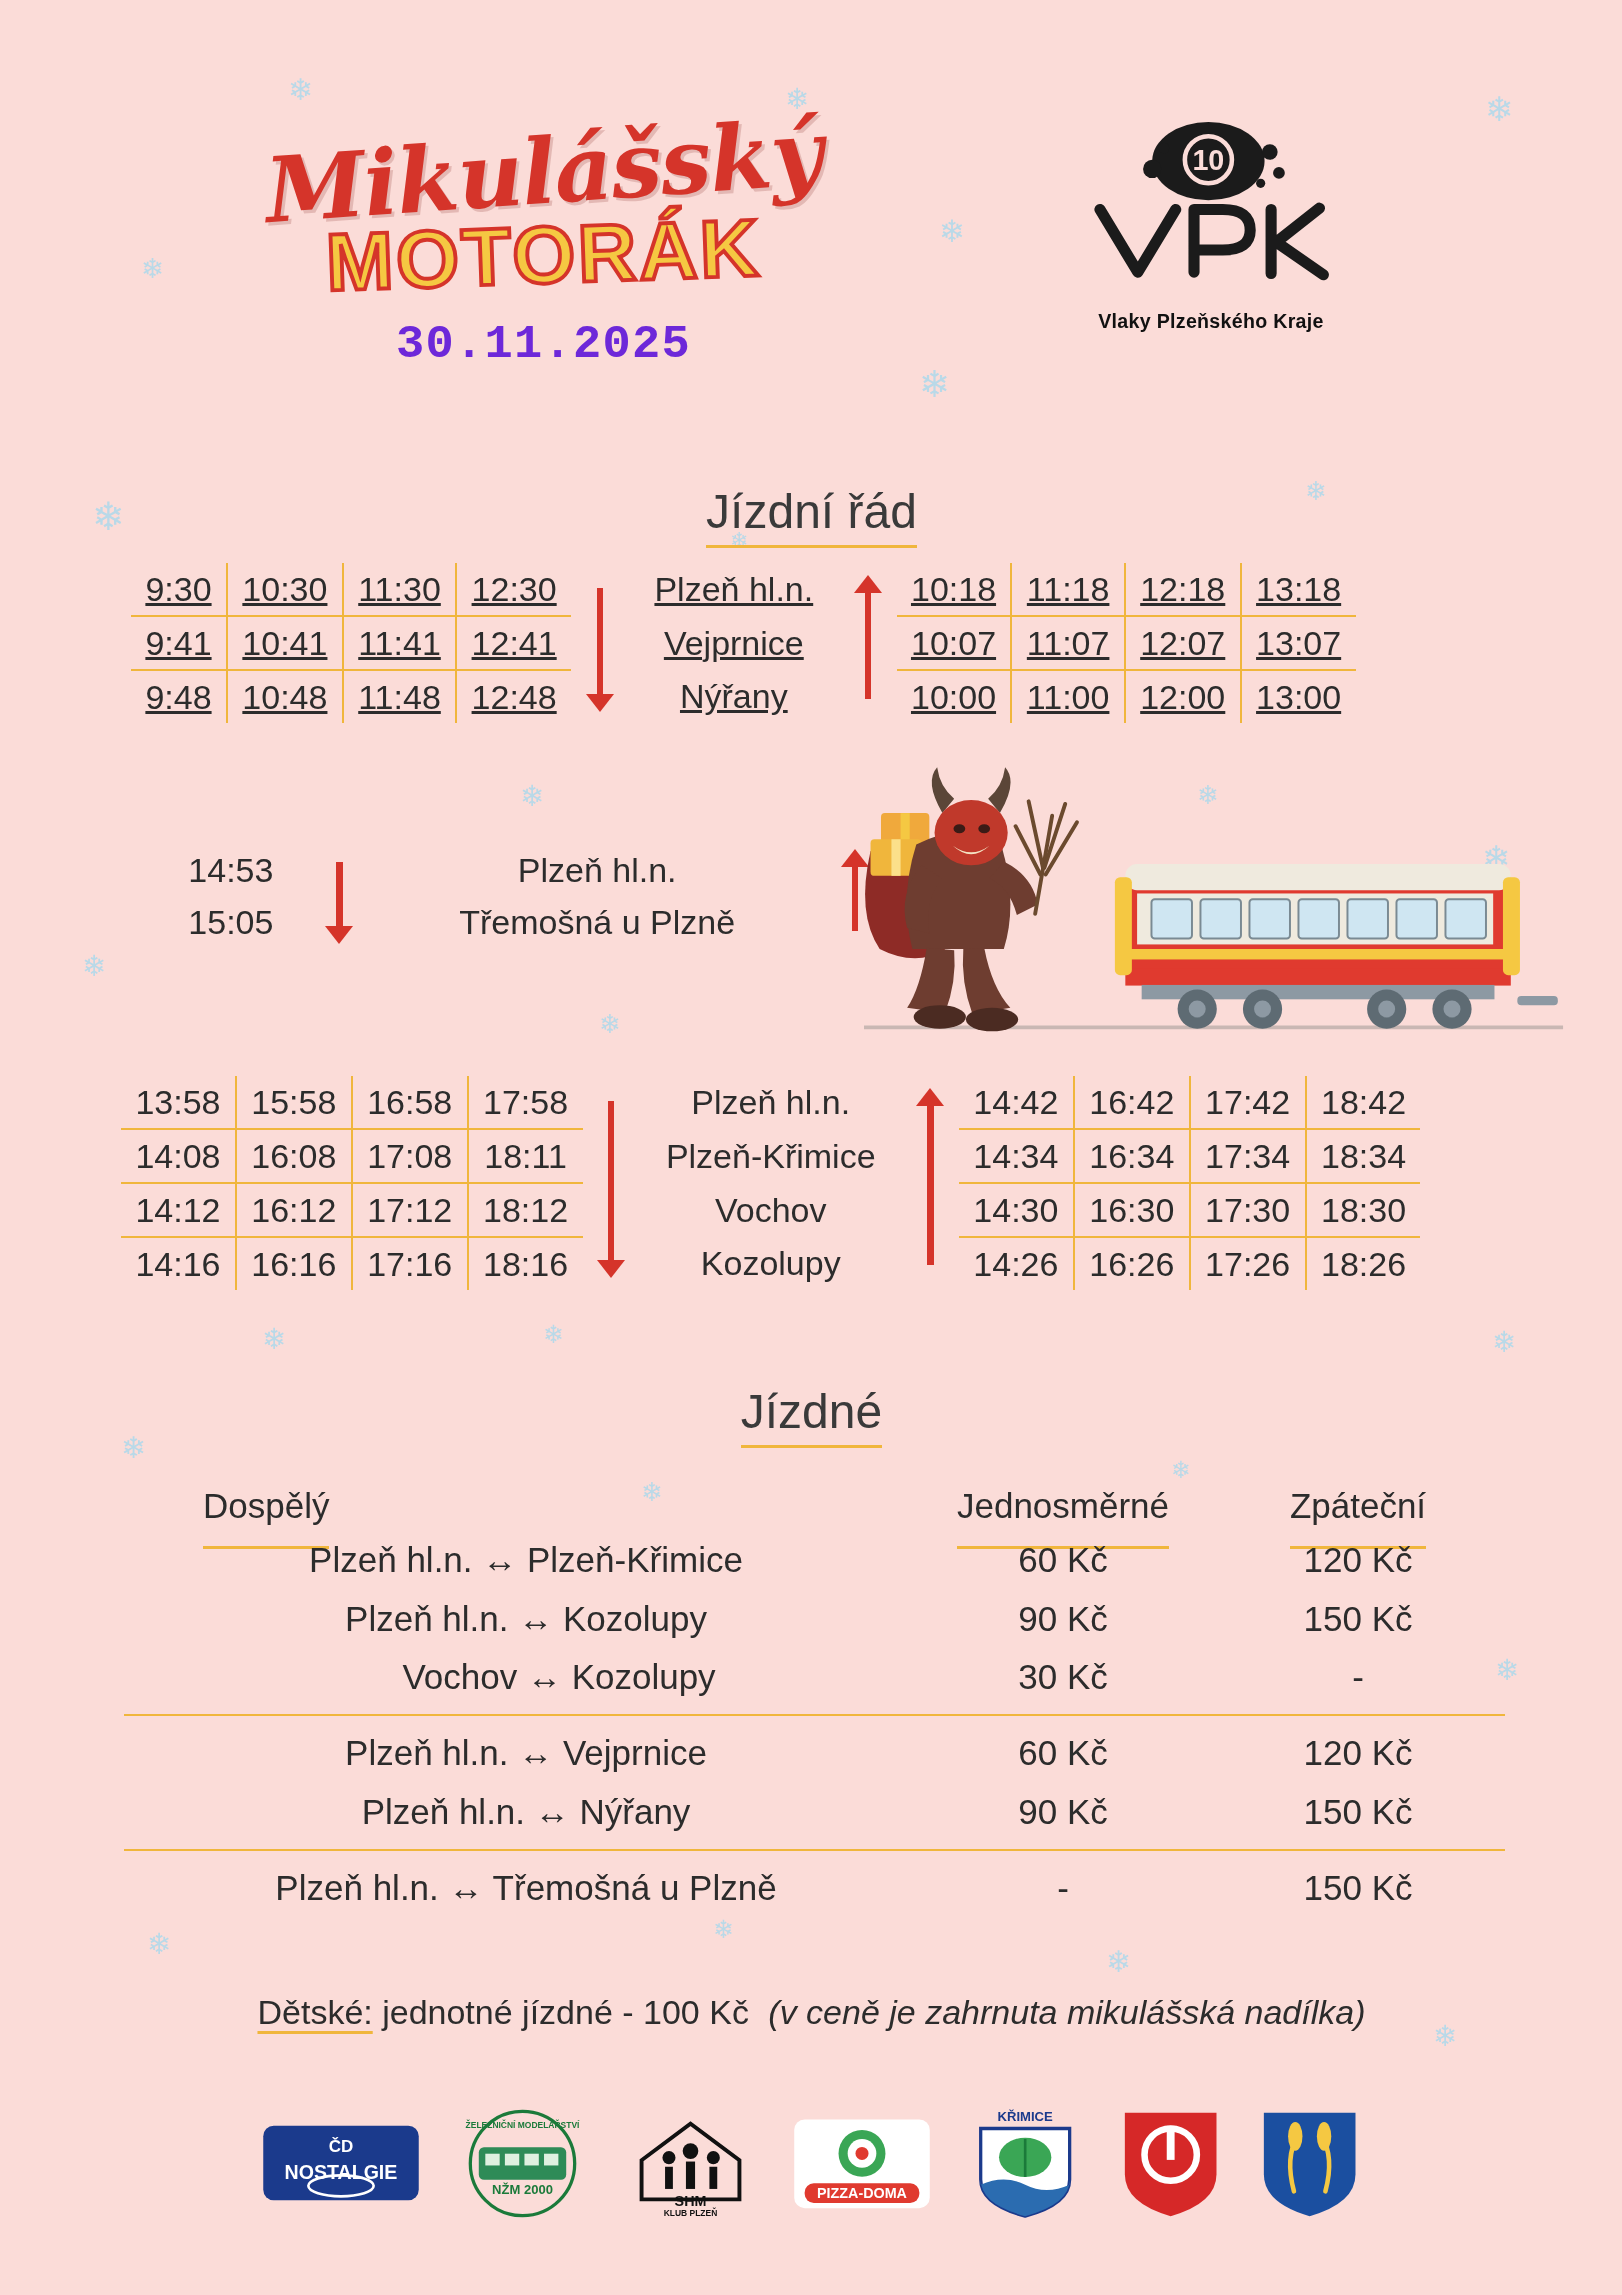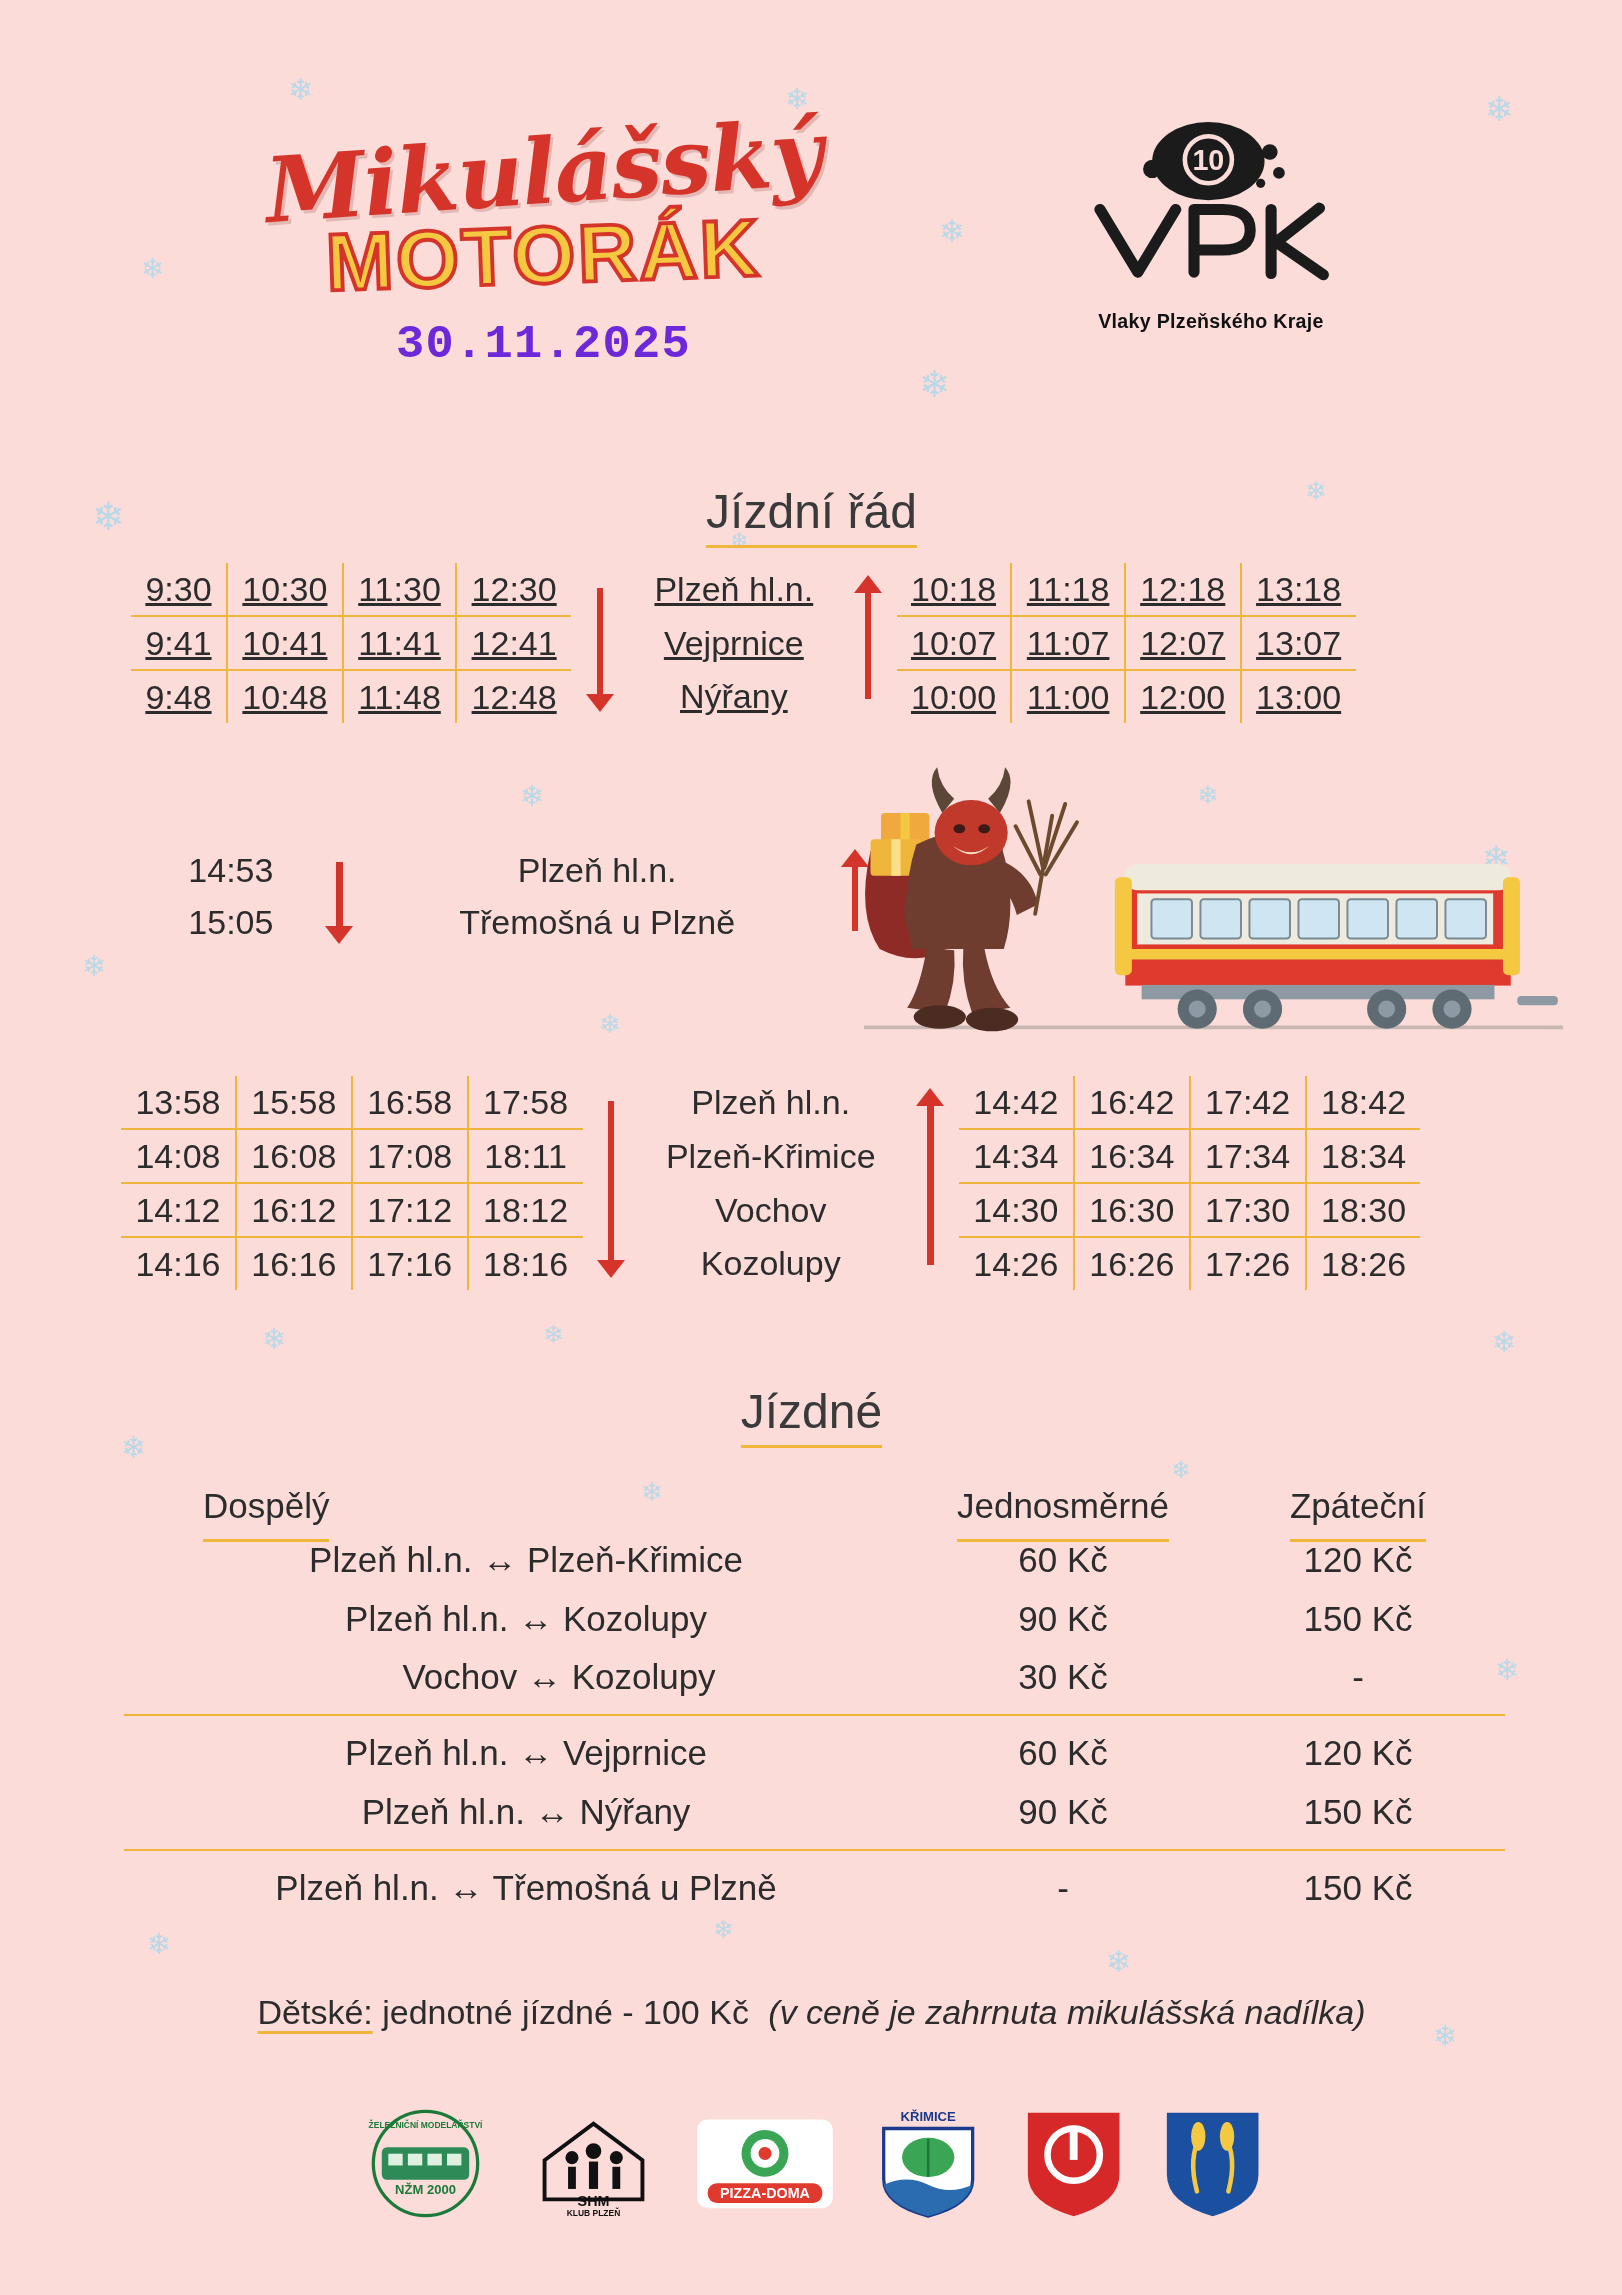--- a/index.html
+++ b/index.html
@@ -172,21 +172,21 @@
     width: 1381px;
     font-size: 35px;
     color: #2c2c2c;
   }
   .fares table { width: 100%; border-collapse: collapse; }
   .fares th {
     font-weight: normal;
     font-size: 35px;
     padding-bottom: 5.2px;
   }
-  .fares th span { border-bottom: 3.3px solid #f0b63c; padding-bottom: 14px; }
+  .fares th span { border-bottom: 3.3px solid #f0b63c; padding-bottom: 21px; }
   .fares td { padding: 9.2px 0; }
   .fares td.route { text-align: center; padding-left: 13px; }
   .fares td.route.indent { padding-left: 79px; }
   .fares td.num { text-align: center; width: 294px; }
   .fares tr.rule td { border-bottom: 2px solid #f0b63c; padding-bottom: 17px; }
   .fares tr.afterrule td { padding-top: 17px; }
 
   .kids {
     position: absolute;
     top: 1993px;
@@ -544,20 +544,28 @@
     </tbody>
       </table>
   </div>
 
   <div class="kids">
     <u>Dětské:</u><span> jednotné jízdné - 100 Kč </span><i>(v ceně je zahrnuta mikulášská nadílka)</i>
   </div>
 
   <div class="sponsors">
 
+    <div class="sp">
+      <svg width="164" height="98" viewBox="0 0 250 150" style="font-size:22px">
+        <rect x="6" y="18" width="238" height="114" rx="16" fill="#1b3a8c"></rect>
+        <text x="125" y="58" text-anchor="middle" font-family="Liberation Sans, sans-serif" font-size="26" font-weight="bold" fill="#fff">ČD</text>
+        <text x="125" y="100" text-anchor="middle" font-family="Liberation Sans, sans-serif" font-size="30" font-weight="bold" fill="#fff">NOSTALGIE</text>
+        <ellipse cx="125" cy="110" rx="50" ry="16" fill="none" stroke="#fff" stroke-width="4"></ellipse>
+      </svg>
+    </div>
 
     <div class="sp">
       <svg width="137" height="111" viewBox="0 0 210 170" style="font-size:22px">
         <circle cx="105" cy="85" r="80" fill="none" stroke="#1b7a3a" stroke-width="5"></circle>
         <rect x="38" y="60" width="134" height="50" rx="8" fill="#2e8b57"></rect>
         <rect x="48" y="70" width="22" height="18" fill="#dff0e0"></rect>
         <rect x="78" y="70" width="22" height="18" fill="#dff0e0"></rect>
         <rect x="108" y="70" width="22" height="18" fill="#dff0e0"></rect>
         <rect x="138" y="70" width="22" height="18" fill="#dff0e0"></rect>
         <text x="105" y="132" text-anchor="middle" font-family="Liberation Sans, sans-serif" font-size="20" font-weight="bold" fill="#1b7a3a">NŽM 2000</text>

